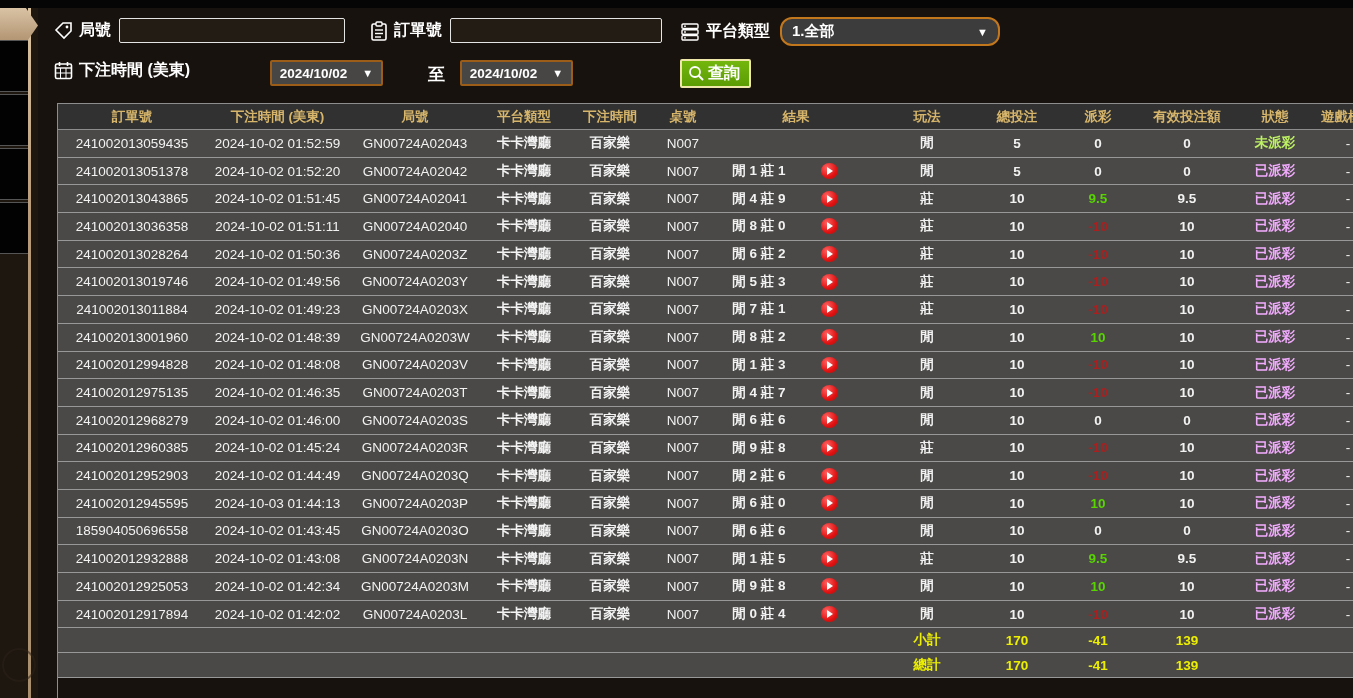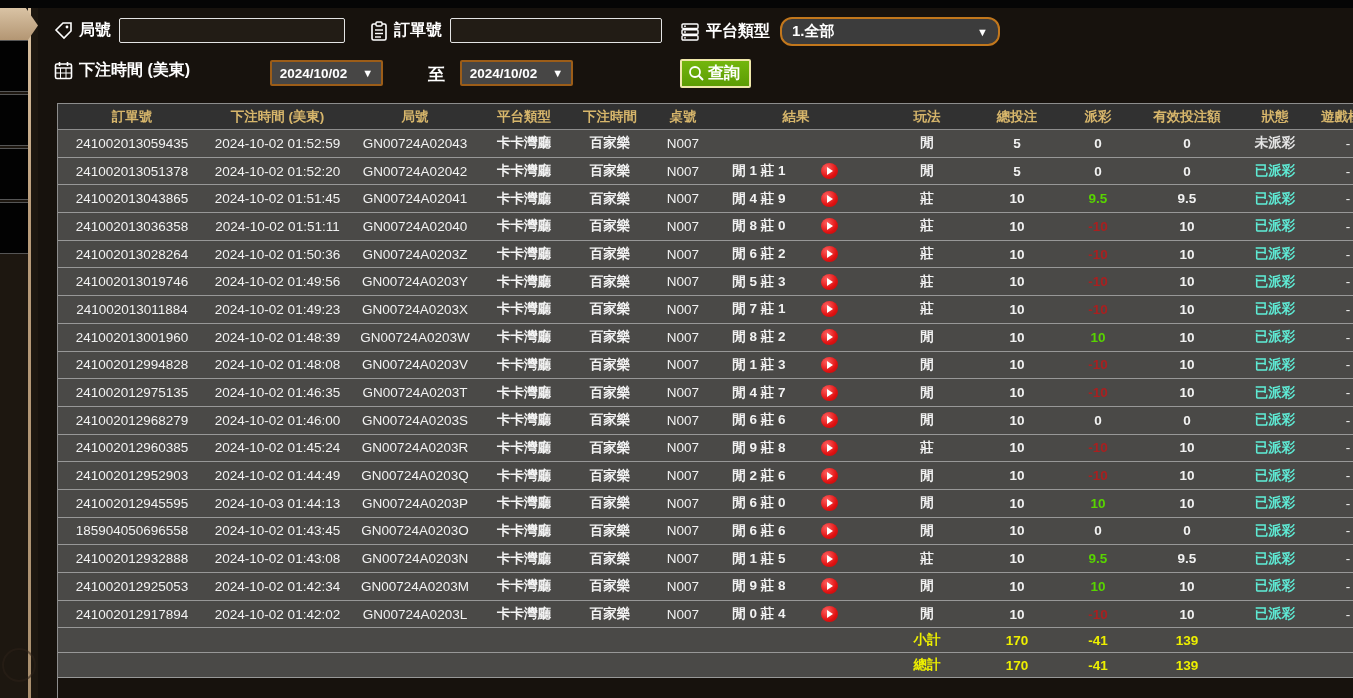--- a/index.html
+++ b/index.html
@@ -52,22 +52,22 @@
           background:#4a4947; color:#f2f2f2; font-size:13.5px; }
   thead th { background:#313131; color:#d7b66b; font-weight:700; height:26px;
              border-top:1px solid #8d8d8d; border-bottom:1px solid #8d8d8d;
              text-align:center; font-size:13.5px; white-space:nowrap; overflow:hidden; }
   tbody td { height:27.7px; border-bottom:1px solid #989898; text-align:center;
              white-space:nowrap; overflow:hidden; padding:0; }
   td.bold, .side-cell { font-weight:700; }
   td.pos  { color:#58d400; font-weight:700; }
   td.neg  { color:#a82020; font-weight:700; }
   td.zero { color:#f2f2f2; font-weight:700; }
-  td.paid   { color:#5eead4; font-weight:700; }
-  td.unpaid { color:#e5e5e5; font-weight:700; }
+  td.paid   { color:#f0abfc; font-weight:700; }
+  td.unpaid { color:#bef264; font-weight:700; }
 
   .rc { display:flex; align-items:center; }
   .result-text { display:inline-block; width:92px; text-align:center; font-weight:700; }
   .play { flex:none; margin-left:16px; width:17px; height:16px; border:none; border-radius:50%;
           background:radial-gradient(circle at 35% 30%, #ff6060, #e01111 60%, #b40b0b);
           position:relative; cursor:pointer; }
   .play::after { content:''; position:absolute; left:6px; top:4px;
                  border-left:6px solid #fff; border-top:4px solid transparent; border-bottom:4px solid transparent; }
 
   tfoot td { height:25px; border-bottom:1px solid #989898; text-align:center; }

